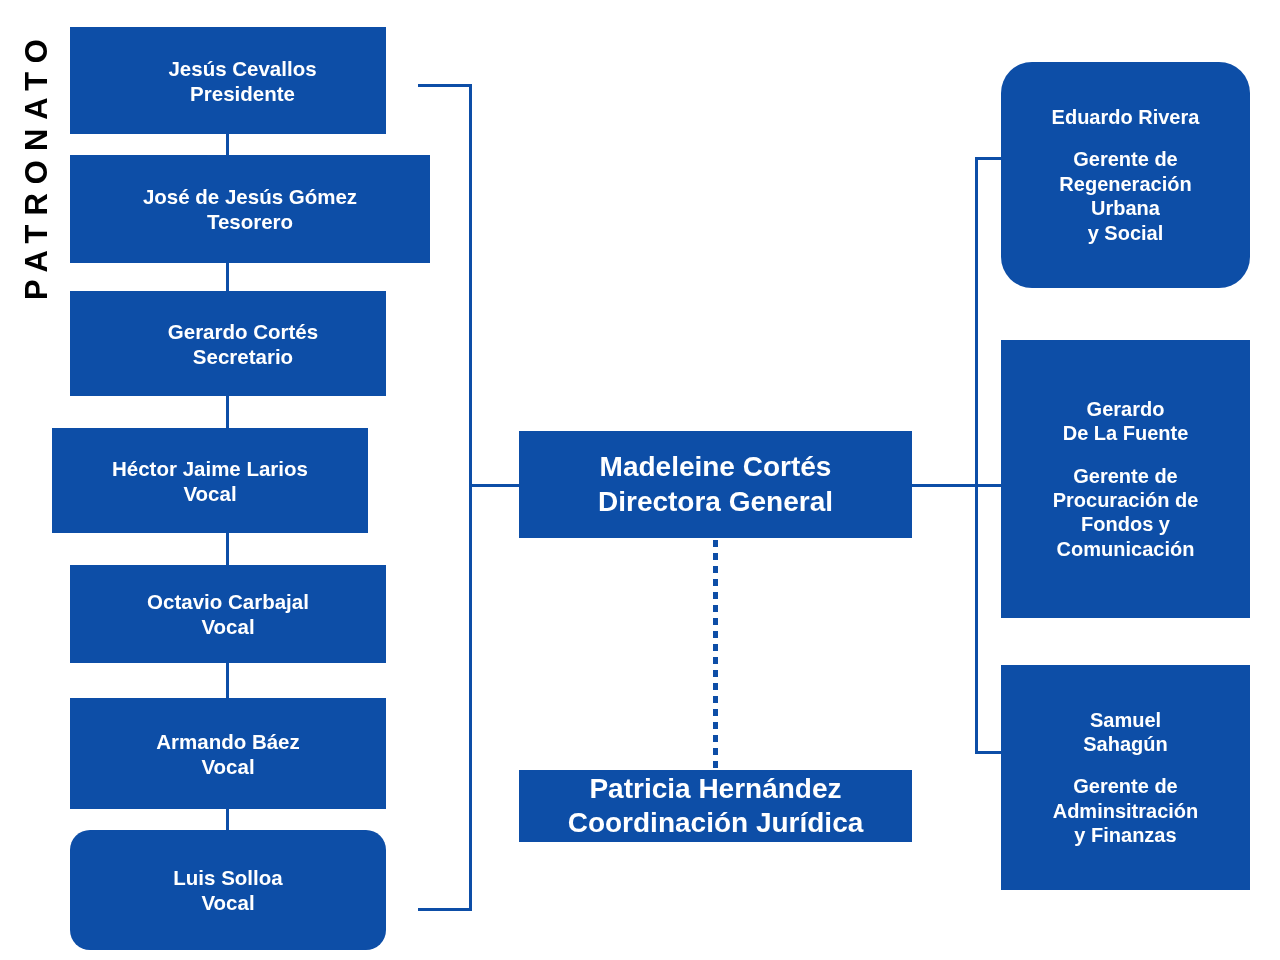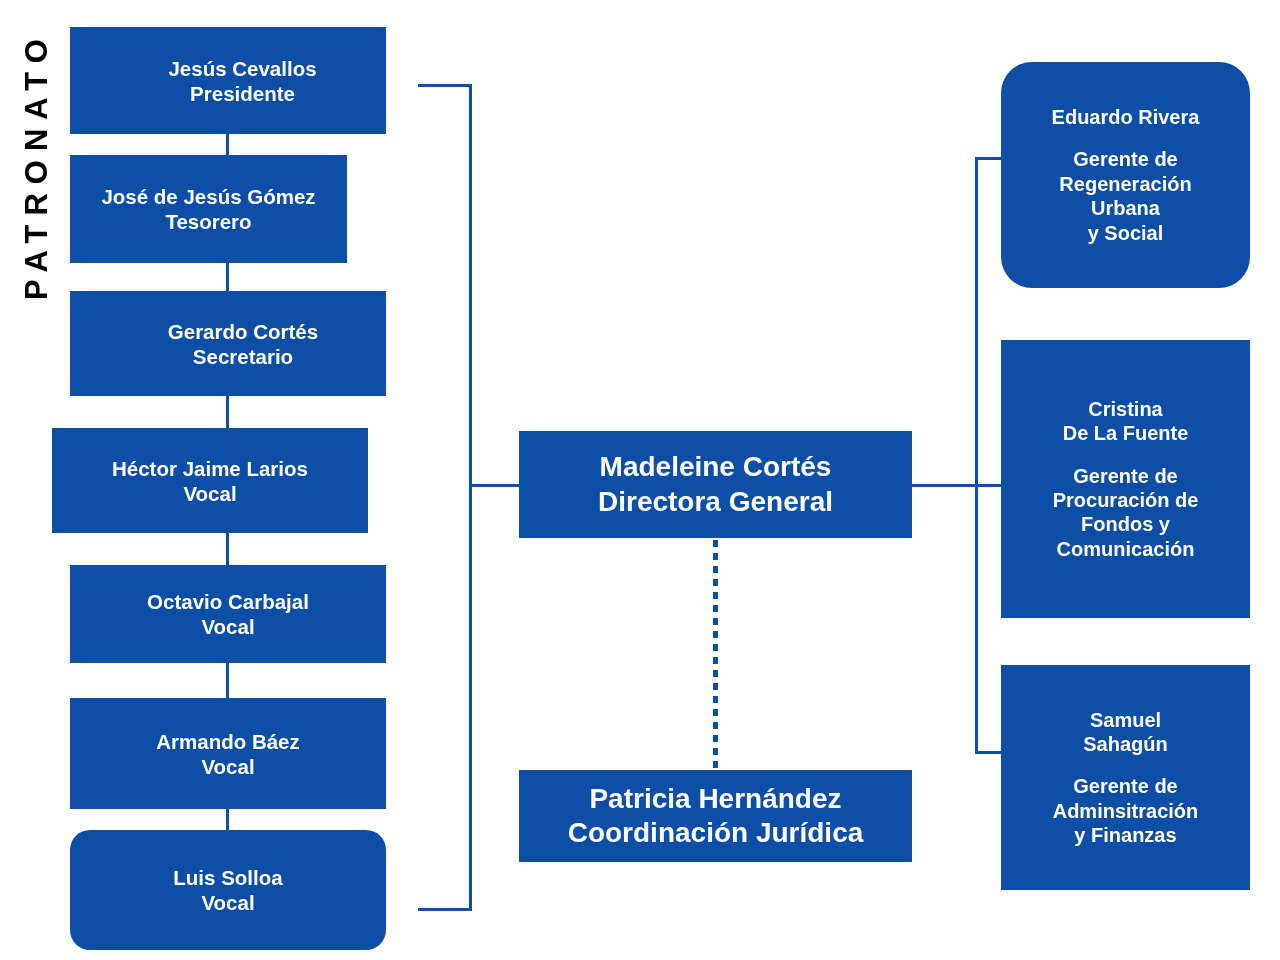--- a/index.html
+++ b/index.html
@@ -65,21 +65,21 @@
 
 <div id="chart">
 
   <div class="side-label">PATRONATO</div>
 
   <div class="node left-node" style="left:70px; top:27px; width:316px; height:107px;padding-left:37px;">
     <span class="ln">Jesús Cevallos</span>
     <span class="ln">Presidente</span>
   </div>
 
-  <div class="node left-node" style="left:70px; top:155px; width:277px; height:108px;">
+  <div class="node left-node" style="left:70px; top:155px; width:360px; height:108px;">
     <span class="ln">José de Jesús Gómez</span>
     <span class="ln">Tesorero</span>
   </div>
 
   <div class="node left-node" style="left:70px; top:291px; width:316px; height:105px;padding-left:38px;">
     <span class="ln">Gerardo Cortés</span>
     <span class="ln">Secretario</span>
   </div>
 
   <div class="node left-node" style="left:52px; top:428px; width:316px; height:105px;">
@@ -114,41 +114,41 @@
   <div class="conn conn-h" style="left:418px; top:908px; width:54px;"></div>
   <div class="conn conn-h" style="left:469px; top:484px; width:52px;"></div>
 
   <div class="node center-node" style="left:519px; top:431px; width:393px; height:107px;">
     <span class="ln">Madeleine Cortés</span>
     <span class="ln">Directora General</span>
   </div>
 
   <div class="dotted" style="left:713px; top:540px; height:230px;"></div>
 
-  <div class="node center-node" style="left:519px; top:770px; width:393px; height:92px;">
+  <div class="node center-node" style="left:519px; top:770px; width:393px; height:72px;">
     <span class="ln">Patricia Hernández</span>
     <span class="ln">Coordinación Jurídica</span>
   </div>
 
   <div class="conn conn-h" style="left:912px; top:484px; width:90px;"></div>
   <div class="conn conn-v" style="left:975px; top:157px; height:597px;"></div>
   <div class="conn conn-h" style="left:975px; top:157px; width:28px;"></div>
   <div class="conn conn-h" style="left:975px; top:751px; width:28px;"></div>
 
   <div class="node right-node" style="left:1001px; top:62px; width:249px; height:226px;border-radius:31px;">
     <span class="ln">Eduardo Rivera</span>
     <span class="gap"></span>
     <span class="ln">Gerente de</span>
     <span class="ln">Regeneración</span>
     <span class="ln">Urbana</span>
     <span class="ln">y Social</span>
   </div>
 
   <div class="node right-node" style="left:1001px; top:340px; width:249px; height:278px;">
-    <span class="ln">Cristina</span>
+    <span class="ln">Gerardo</span>
     <span class="ln">De La Fuente</span>
     <span class="gap"></span>
     <span class="ln">Gerente de</span>
     <span class="ln">Procuración de</span>
     <span class="ln">Fondos y</span>
     <span class="ln">Comunicación</span>
   </div>
 
   <div class="node right-node" style="left:1001px; top:665px; width:249px; height:225px;">
     <span class="ln">Samuel</span>

